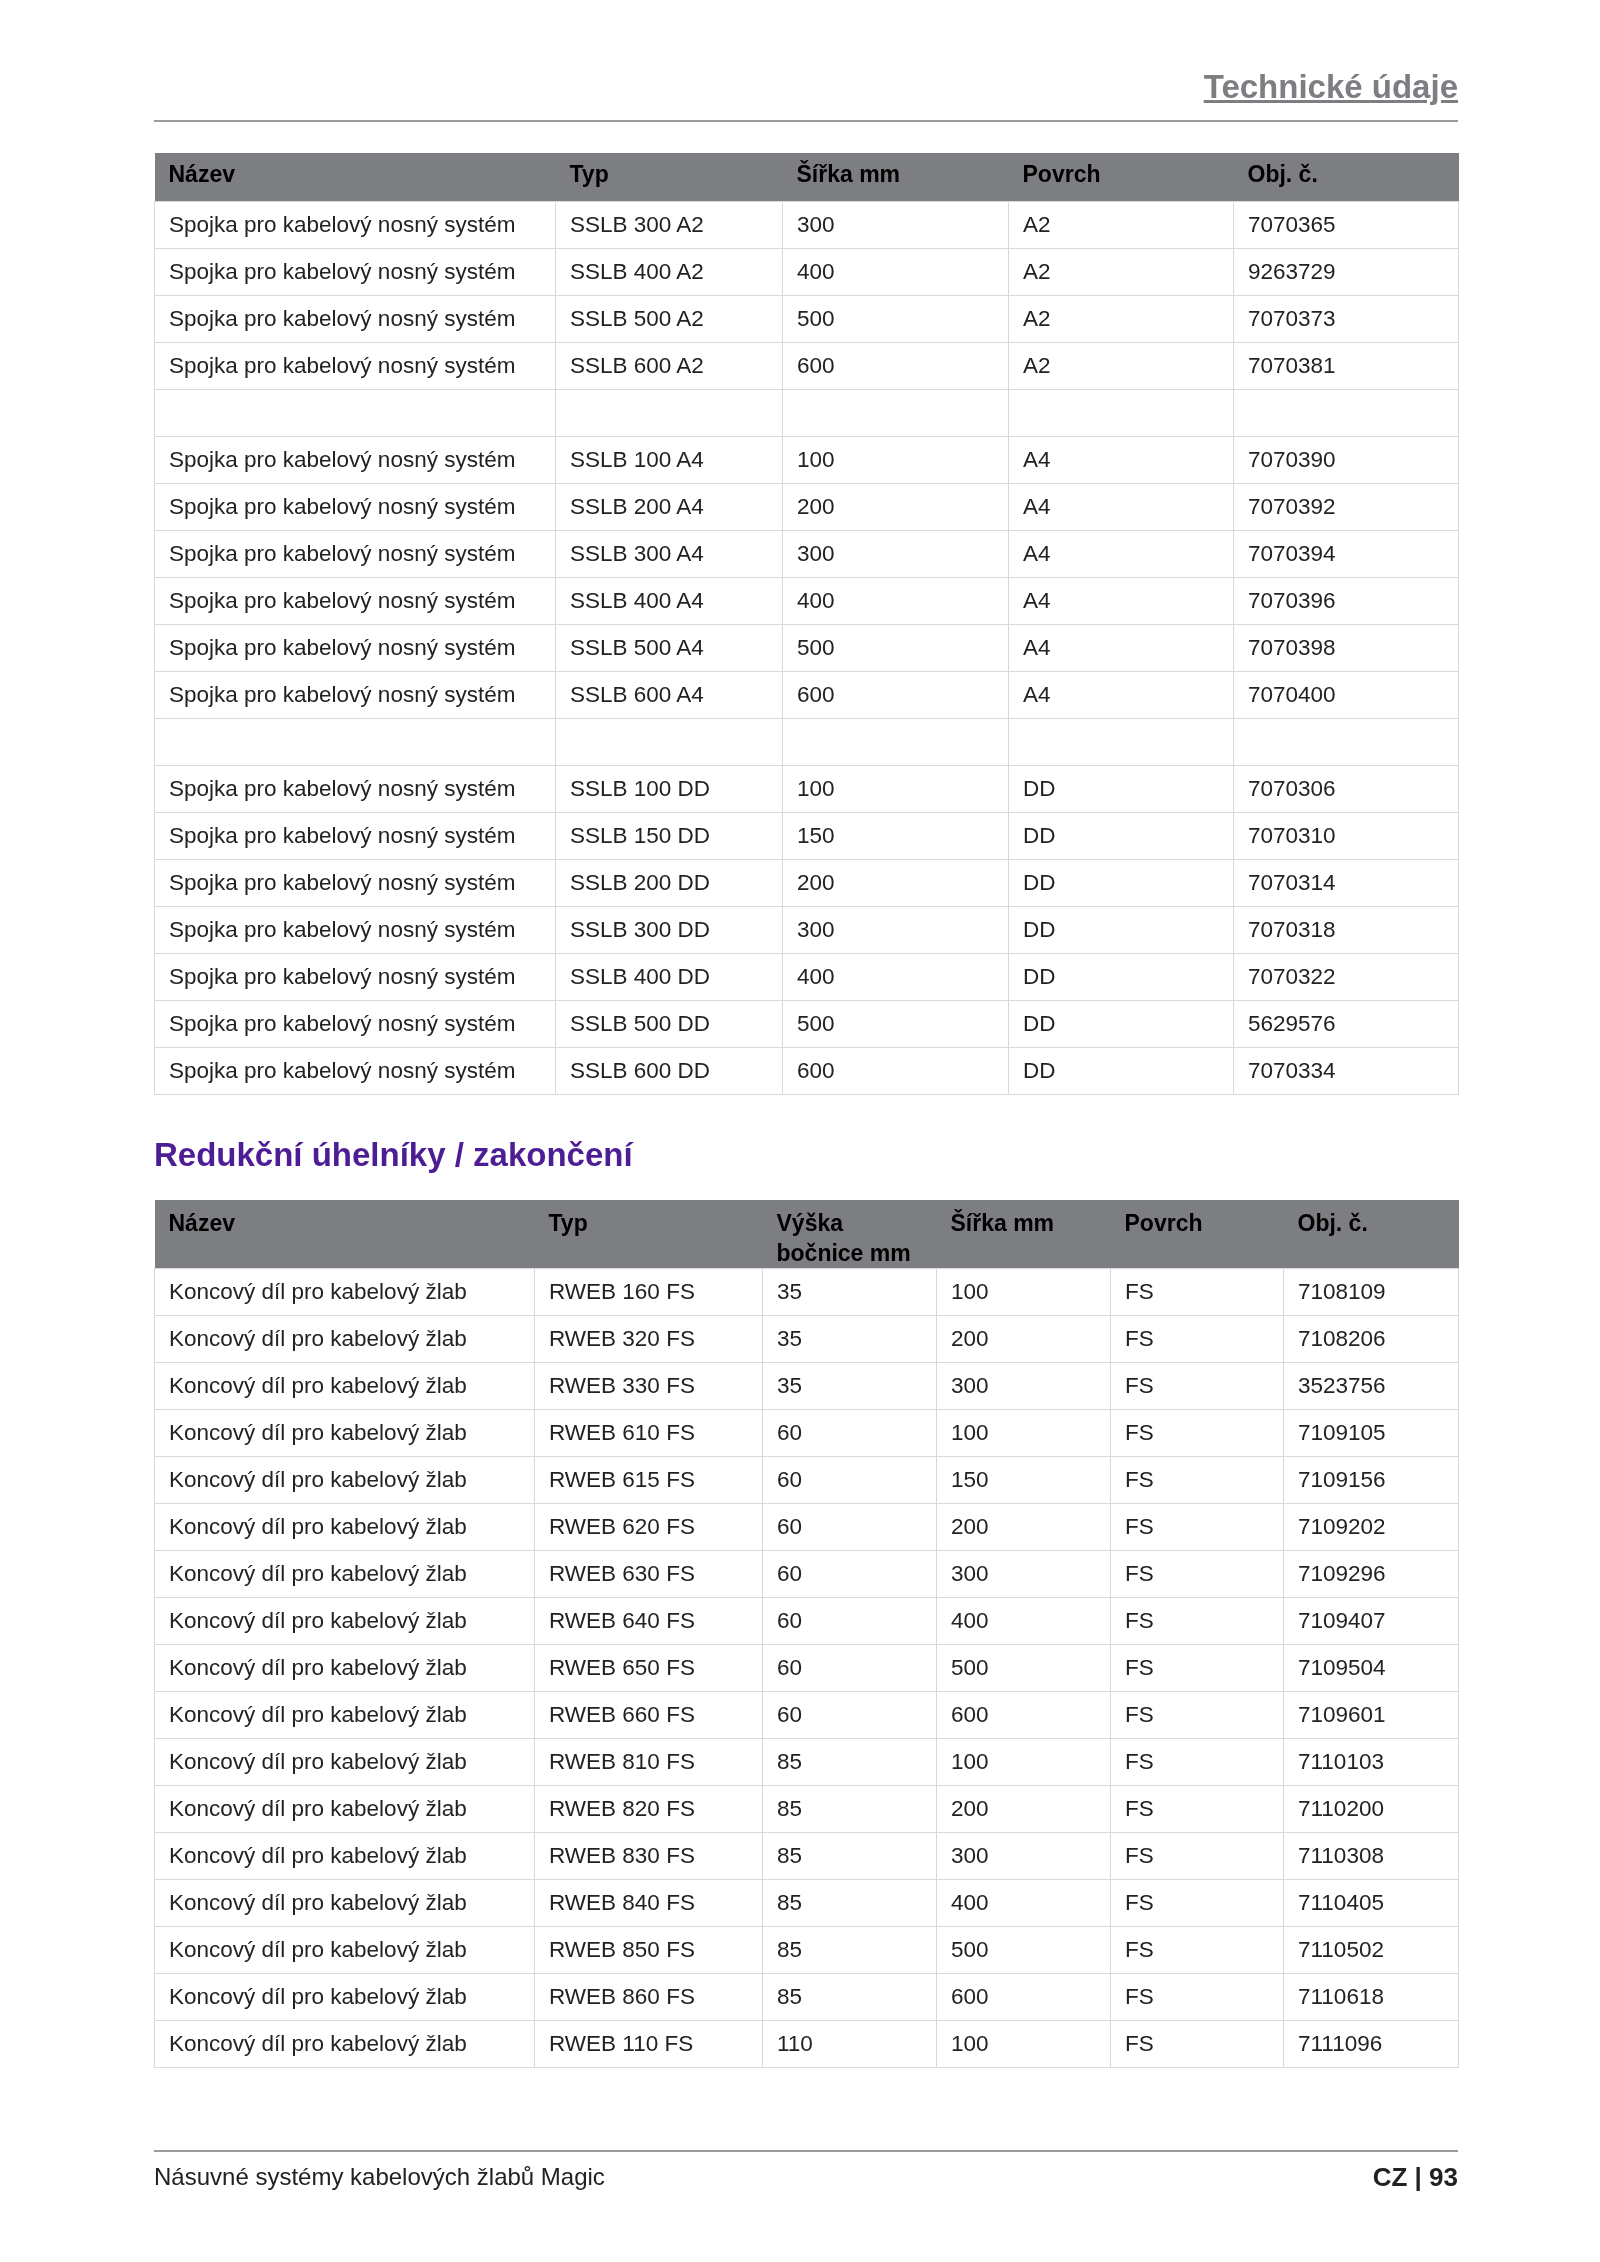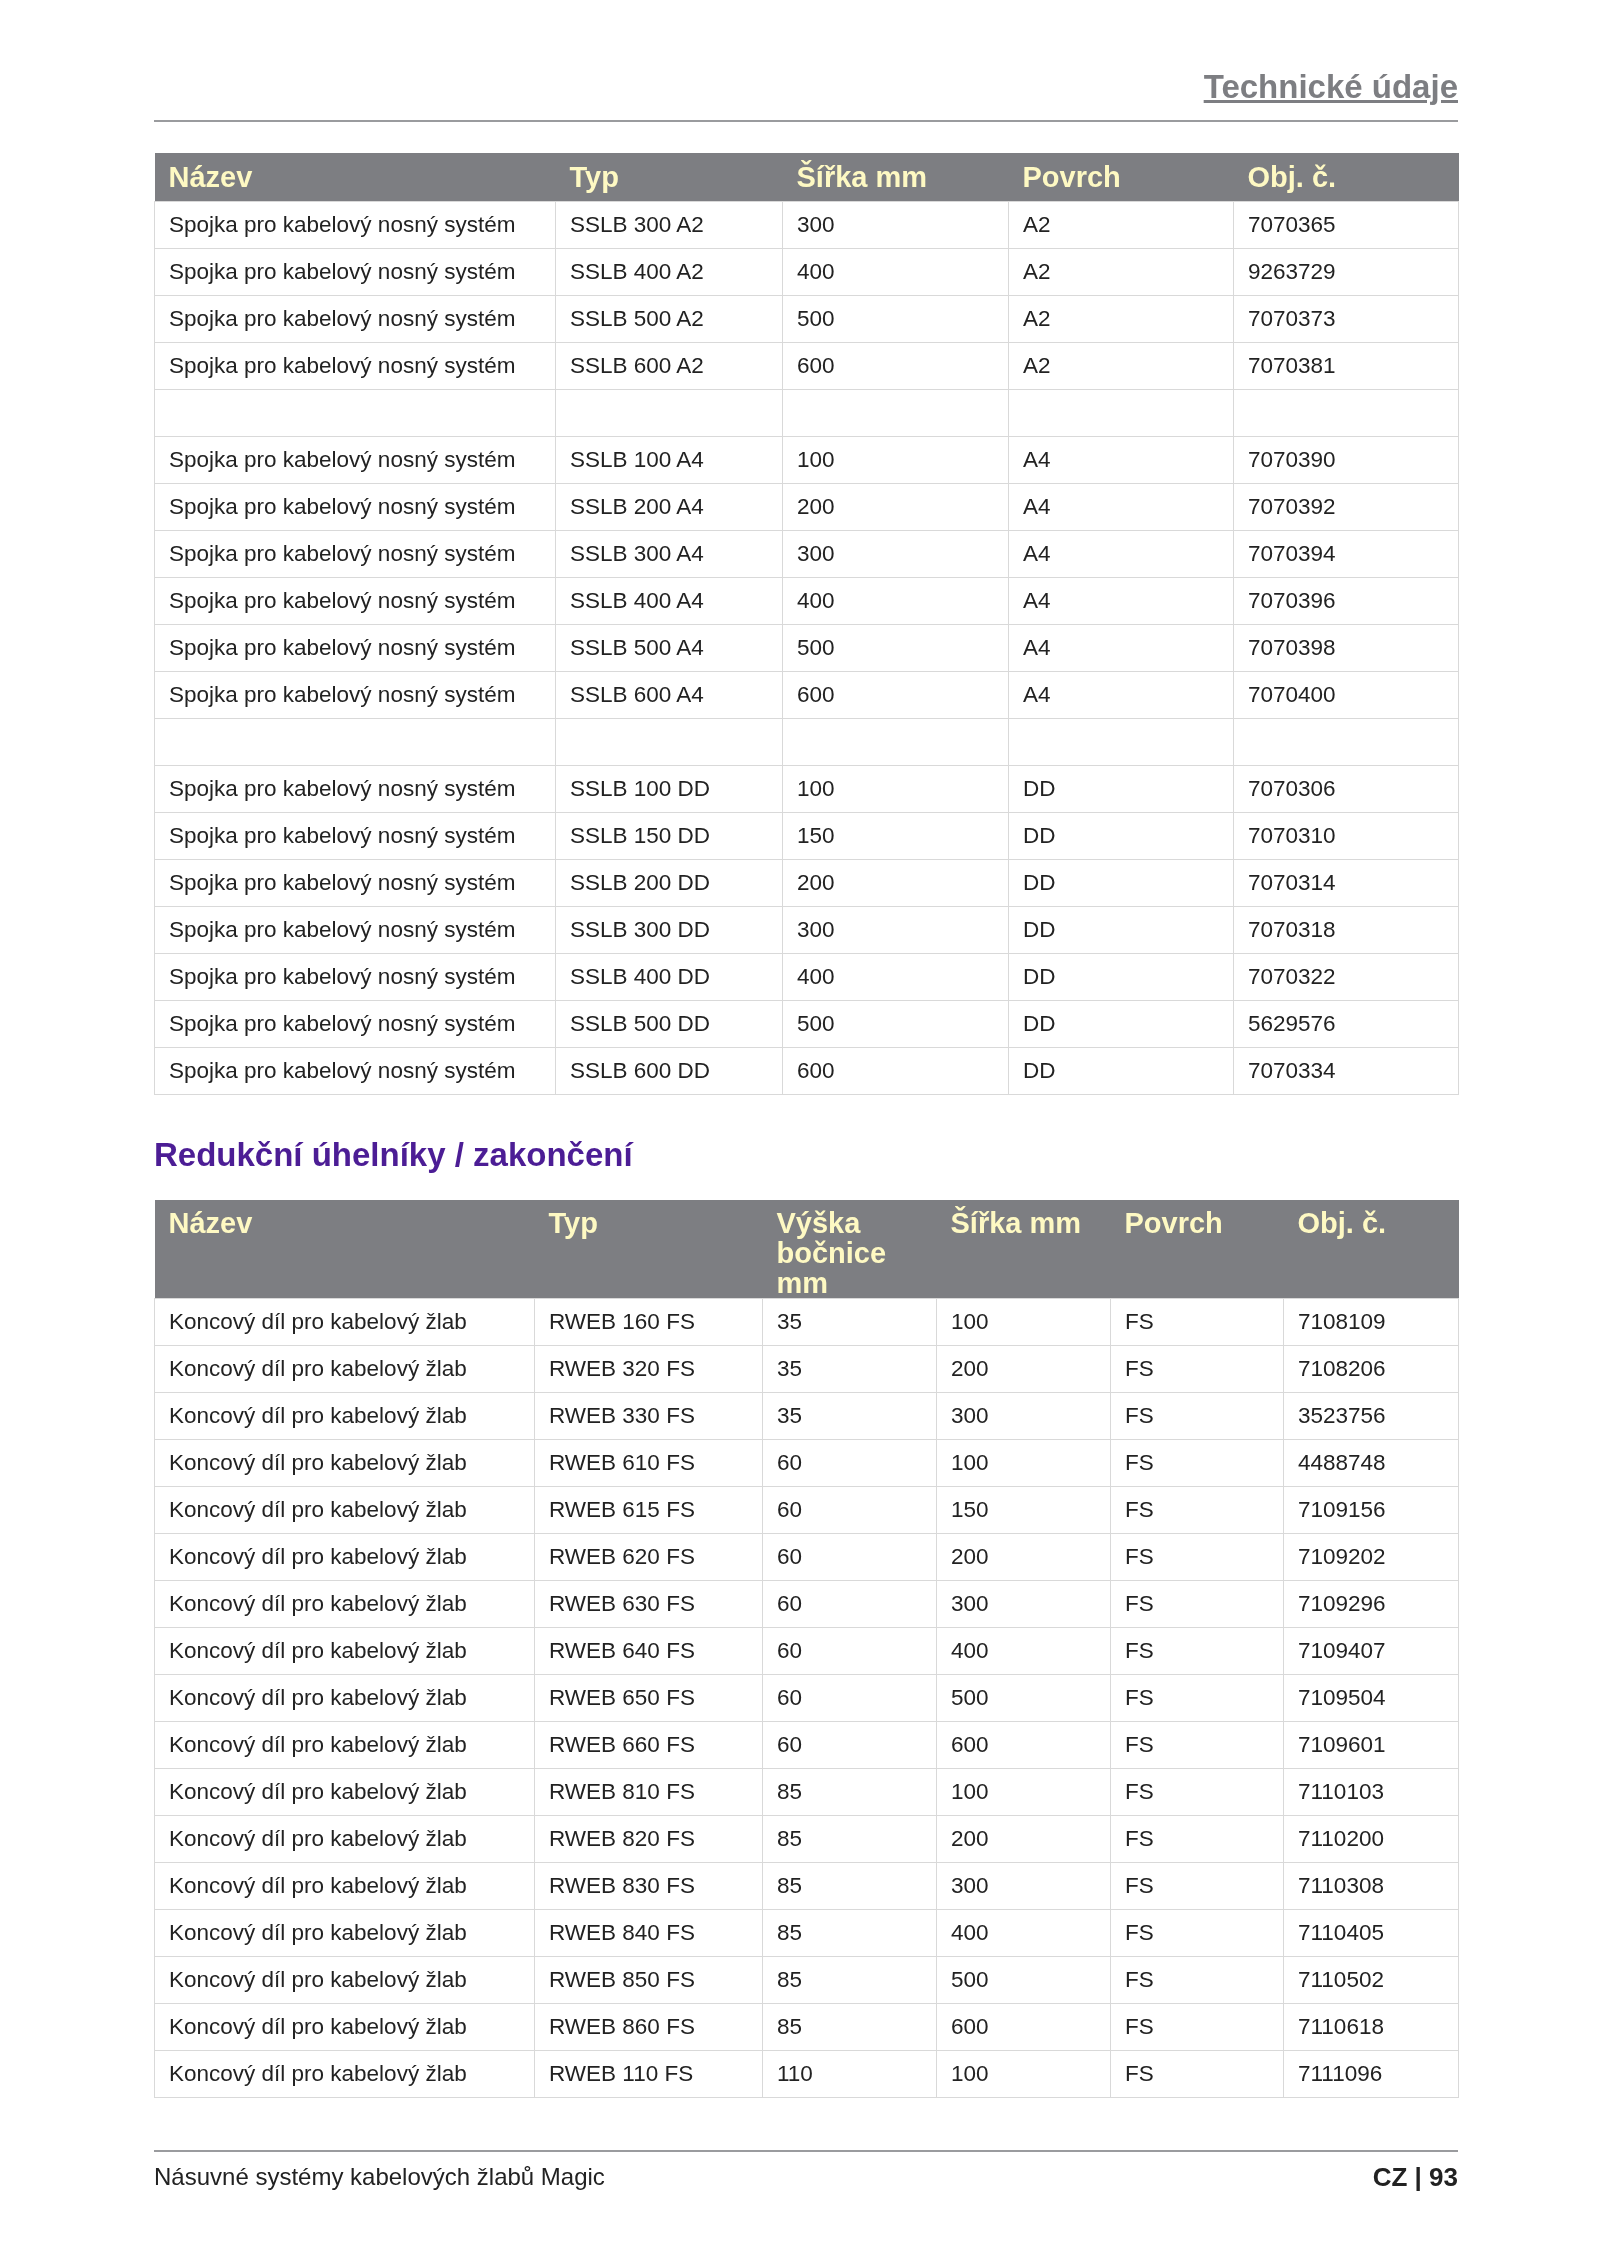--- a/index.html
+++ b/index.html
@@ -1,20 +1,20 @@
 <!DOCTYPE html>
 <html><head>
 <meta charset="utf-8">
 <style>
   html, body { margin: 0; padding: 0; background: #ffffff; }
   body { width: 1600px; height: 2262px; position: relative; font-family: "Liberation Sans", sans-serif; color: #222; overflow: hidden; }
   .page-title { position: absolute; right: 142px; top: 68px; font-size: 33px; font-weight: bold; color: #7d7e82; text-decoration: underline; }
   .top-rule { position: absolute; left: 154px; width: 1304px; top: 120px; height: 0; border-top: 2px solid #9a9b9e; }
   table { position: absolute; left: 154px; width: 1304px; border-collapse: collapse; table-layout: fixed; }
-  th { background: #7d7e82; color: #fef9c3; font-weight: bold; font-size: 29px; text-align: left; vertical-align: top; padding: 8px 14px 0 14px; border: none; }
+  th { background: #7d7e82; color: #000000; font-weight: bold; font-size: 23px; text-align: left; vertical-align: top; padding: 8px 14px 0 14px; border: none; }
   td { font-size: 22.5px; color: #222; padding: 0 14px; height: 46px; border: 1.5px solid #d9d9d9; white-space: nowrap; vertical-align: middle; }
   #t1 { top: 153px; }
   #t1 th { height: 40px; }
   #t2 { top: 1200px; }
   #t2 th { height: 55px; line-height: 30px; }
   .section-heading { position: absolute; left: 154px; top: 1136px; font-size: 33px; font-weight: bold; color: #4c1d95; }
   .bottom-rule { position: absolute; left: 154px; width: 1304px; top: 2150px; border-top: 2px solid #9a9b9e; }
   .footer-text { position: absolute; left: 154px; top: 2163px; font-size: 24px; color: #222; }
   .footer-page { position: absolute; right: 142px; top: 2162px; font-size: 26px; font-weight: bold; color: #222; }
 </style>
@@ -223,21 +223,21 @@
         <td>300</td>
         <td>FS</td>
         <td>3523756</td>
       </tr>
       <tr>
         <td>Koncový díl pro kabelový žlab</td>
         <td>RWEB 610 FS</td>
         <td>60</td>
         <td>100</td>
         <td>FS</td>
-        <td>4488748</td>
+        <td>7109105</td>
       </tr>
       <tr>
         <td>Koncový díl pro kabelový žlab</td>
         <td>RWEB 615 FS</td>
         <td>60</td>
         <td>150</td>
         <td>FS</td>
         <td>7109156</td>
       </tr>
       <tr>

